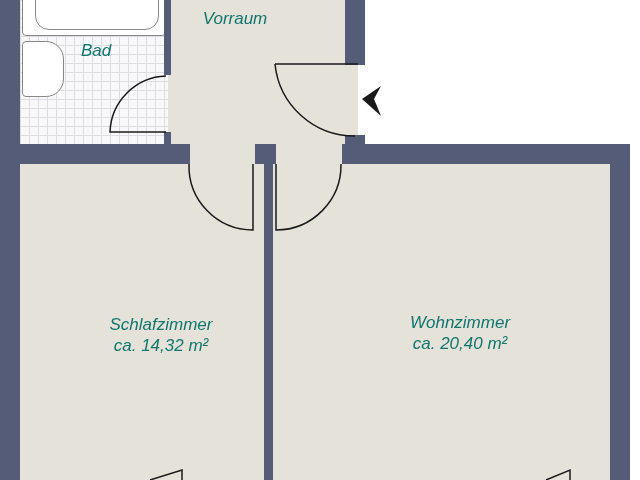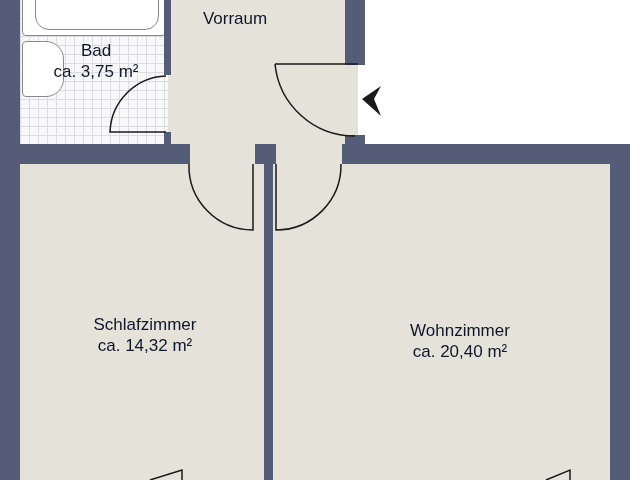--- a/index.html
+++ b/index.html
@@ -3,21 +3,21 @@
 <meta charset="utf-8">
 <style>
   html, body { margin:0; padding:0; }
   body { width:640px; height:480px; overflow:hidden; background:#ffffff; position:relative; font-family:"Liberation Sans", sans-serif; }
   .abs { position:absolute; }
   .wall { position:absolute; background:#555c78; }
   .floor { position:absolute; background:#e5e2da; }
   .tile { position:absolute; background-color:#f8f8fa;
     background-image: linear-gradient(#dcdde3 1px, transparent 1px), linear-gradient(90deg, #dcdde3 1px, transparent 1px);
     background-size: 9px 9px; }
-  .label { position:absolute; text-align:center; color:#0f172a; font-size:17px; line-height:21px; }
+  .label { position:absolute; text-align:center; color:#0f766e; font-size:17px; line-height:21px;font-style:italic; }
   svg { position:absolute; left:0; top:0; }
 </style>
 </head>
 <body>
 
 <div class="floor" style="left:168px;top:0;width:190px;height:165px;"></div>
 <div class="floor" style="left:20px;top:163px;width:245px;height:317px;"></div>
 <div class="floor" style="left:272px;top:163px;width:340px;height:317px;"></div>
 <div class="tile" style="left:20px;top:0;width:148px;height:144px;"></div>
 
@@ -45,25 +45,24 @@
     <path d="M189 164 A64 64 0 0 0 253 230 L253 164"></path>
     <path d="M341 164 A65 65 0 0 1 276 230 L276 164"></path>
     <path d="M150 480 L182 470 L182 480"></path>
     <path d="M546 480 L570 470 L570 480"></path>
   </g>
   <path d="M381 86 L362 99 L381 116 L374 99 Z" fill="#1a1a1a"></path>
 </svg>
 
 <div class="label" style="left:41px;top:40px;width:110px;">
   <div>Bad</div>
-  <div>ca. 3,75 m²</div>
 </div>
 <div class="label" style="left:170px;top:8px;width:130px;">
   <div>Vorraum</div>
 </div>
-<div class="label" style="left:70px;top:314px;width:150px;">
+<div class="label" style="left:86px;top:314px;width:150px;">
   <div>Schlafzimmer</div>
   <div>ca. 14,32 m²</div>
 </div>
-<div class="label" style="left:380px;top:320px;width:160px;">
+<div class="label" style="left:380px;top:312px;width:160px;">
   <div>Wohnzimmer</div>
   <div>ca. 20,40 m²</div>
 </div>
 
 </body></html>

